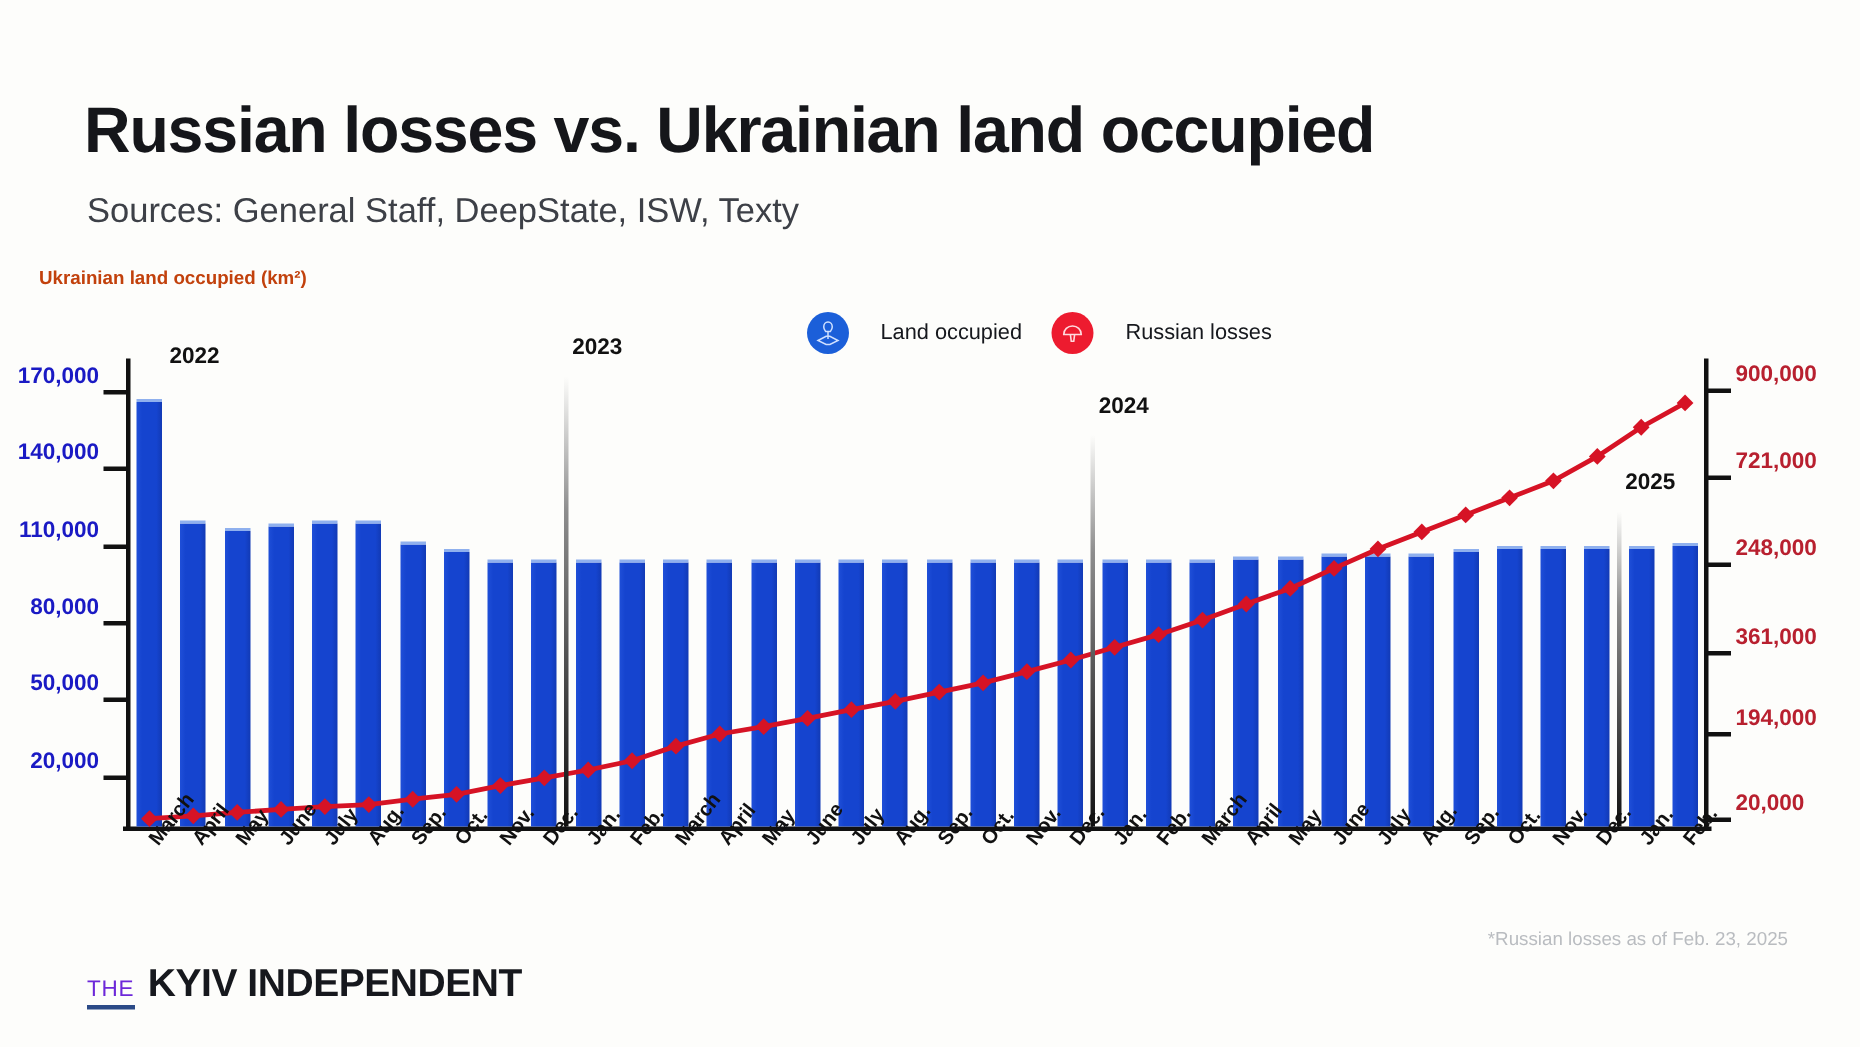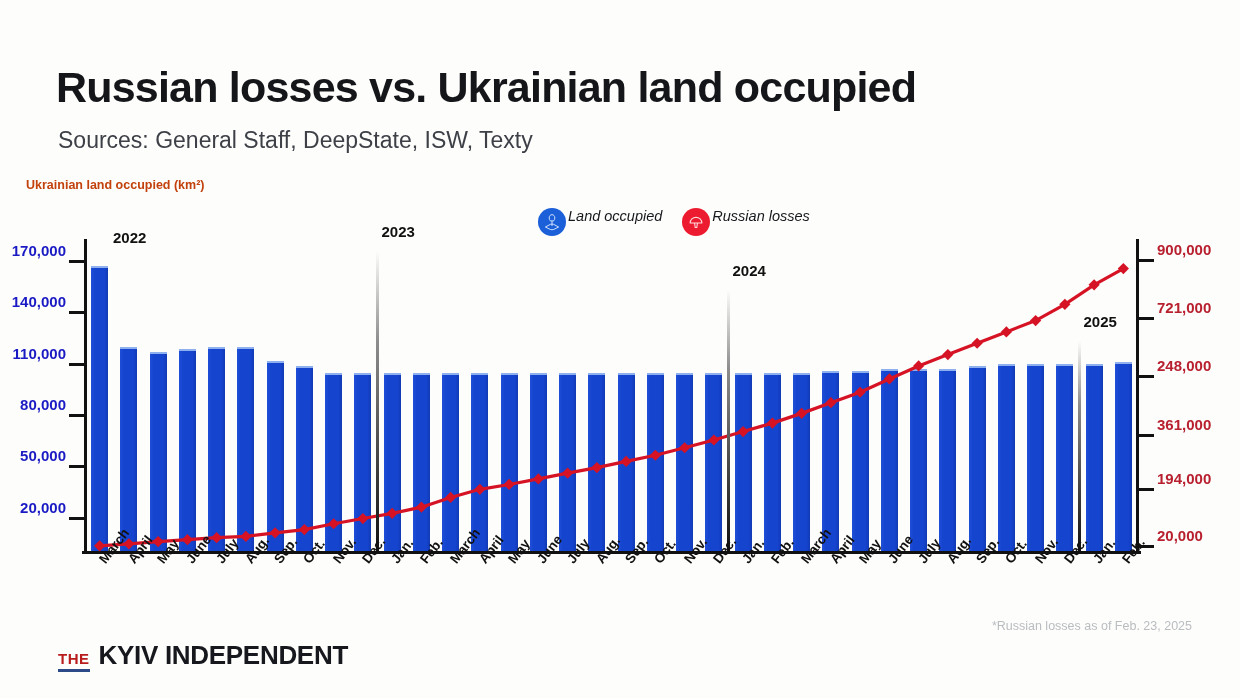--- a/index.html
+++ b/index.html
@@ -28,21 +28,21 @@
     font-size:12.5px;font-weight:bold;color:#c2410c;white-space:nowrap;
   }
   .right-caption{
     position:absolute;right:30px;top:147px;
     font-size:13px;font-weight:bold;color:#e0162b;
     text-align:right;line-height:15px;white-space:nowrap;
   }
 
   
   .legend{position:absolute;left:538px;top:185px;display:flex;align-items:center;gap:20px;}
-  .legend-item{display:flex;align-items:flex-start;gap:2px;font-style:italic;}
+  .legend-item{display:flex;align-items:center;gap:21px;}
   .legend-badge{width:28px;height:28px;border-radius:50%;display:flex;align-items:center;justify-content:center;flex:0 0 auto;}
   .badge-blue{background:#1b5fd9;}
   .badge-red{background:#ed1b2f;}
   .legend-label{font-size:14.5px;color:#16181d;white-space:nowrap;}
 
   
   .plot{
     position:absolute;left:85px;top:218px;width:1053px;height:310px;
   }
   .axis-left{position:absolute;left:-1px;top:-2px;width:3px;height:314px;background:#111;}
@@ -78,21 +78,21 @@
     white-space:nowrap;
   }
 
   .footnote{
     position:absolute;right:48px;top:596px;
     font-size:12.5px;color:#b9bcc0;white-space:nowrap;
   }
 
   
   .logo{position:absolute;left:58px;top:617px;display:flex;align-items:baseline;gap:9px;}
-  .logo-the{font-size:15px;font-weight:bold;color:#b91c1c;letter-spacing:0.5px;position:relative;padding-bottom:3px;}
+  .logo-the{font-size:15px;font-weight:normal;color:#6d28d9;letter-spacing:0.5px;position:relative;padding-bottom:3px;}
   .logo-the::after{content:"";position:absolute;left:0;right:0;bottom:-2px;height:3px;background:#2b4a87;}
   .logo-name{font-size:26px;font-weight:bold;color:#16181d;letter-spacing:-0.3px;}
 </style>
 </head>
 <body>
 
 <div class="page">
 
   <div class="title">Russian losses vs. Ukrainian land occupied</div>
   <div class="subtitle">Sources: General Staff, DeepState, ISW, Texty</div>

